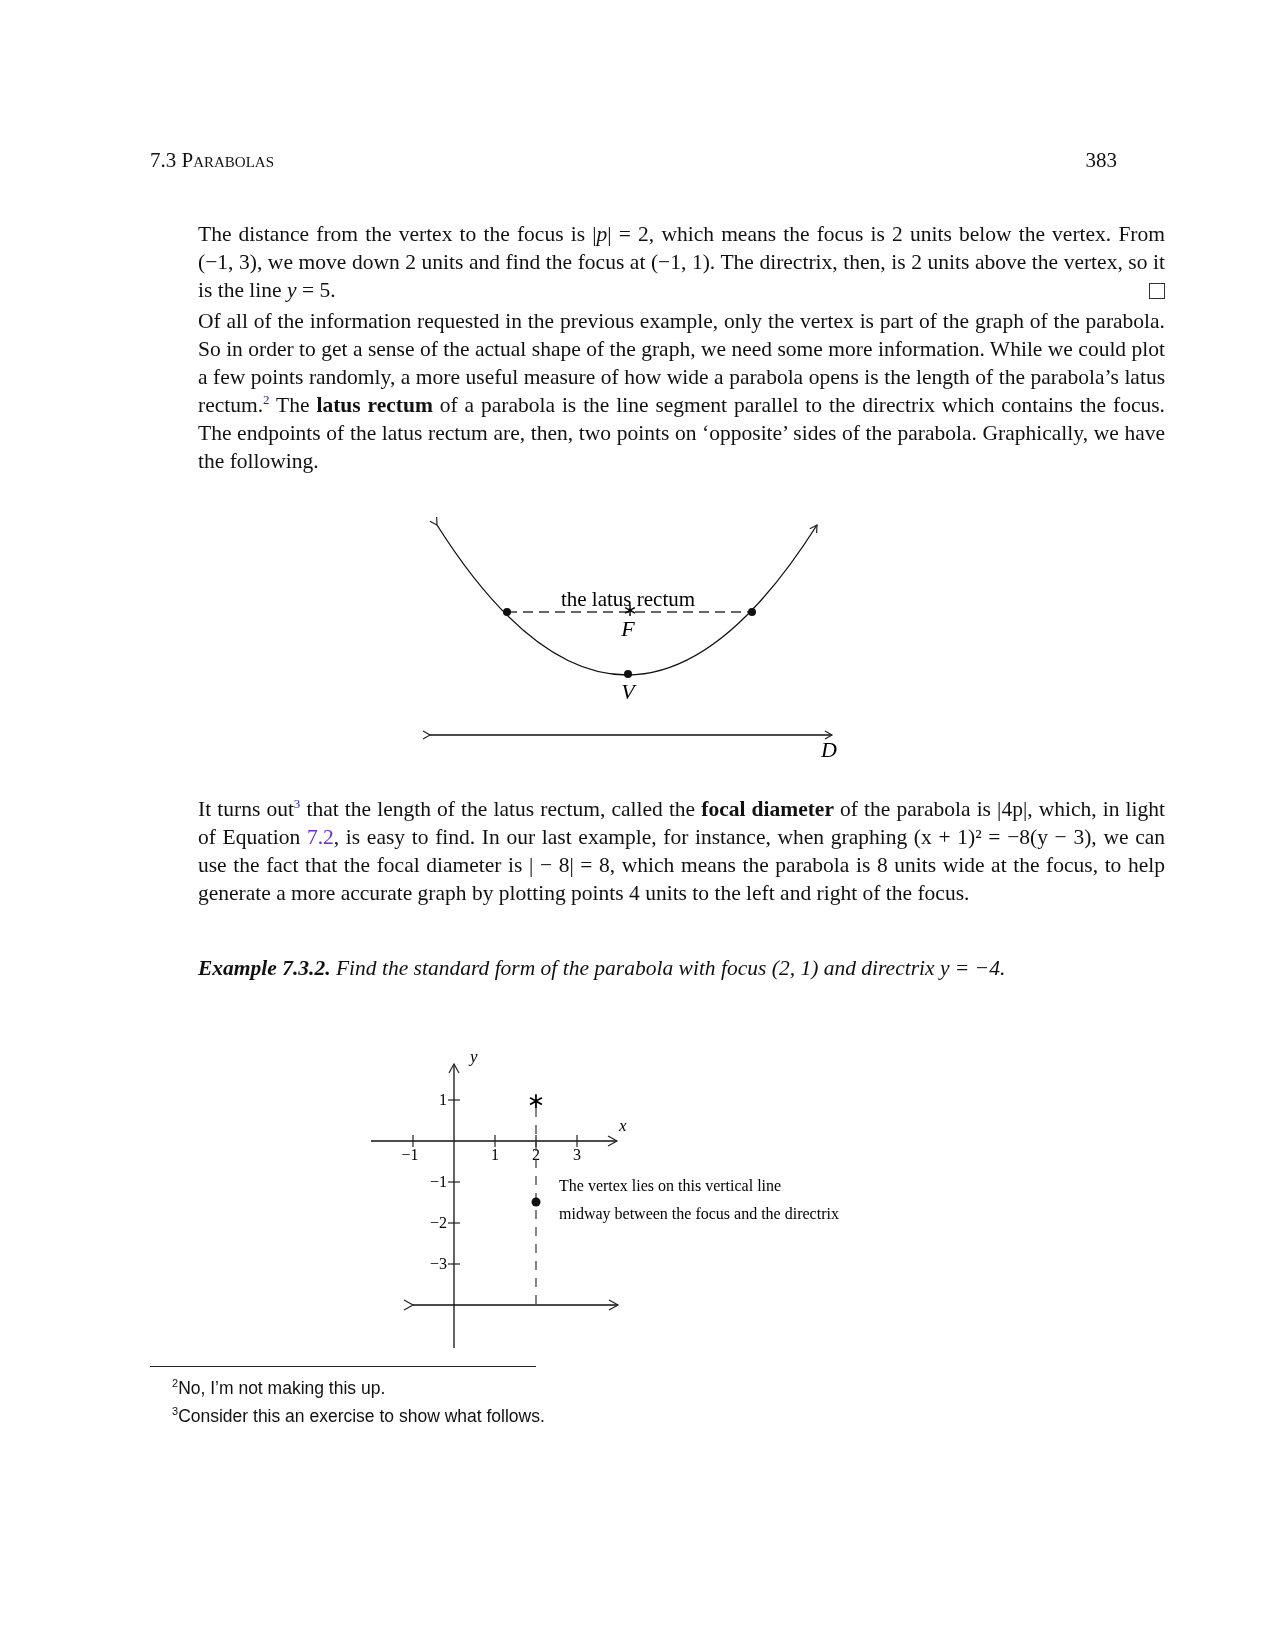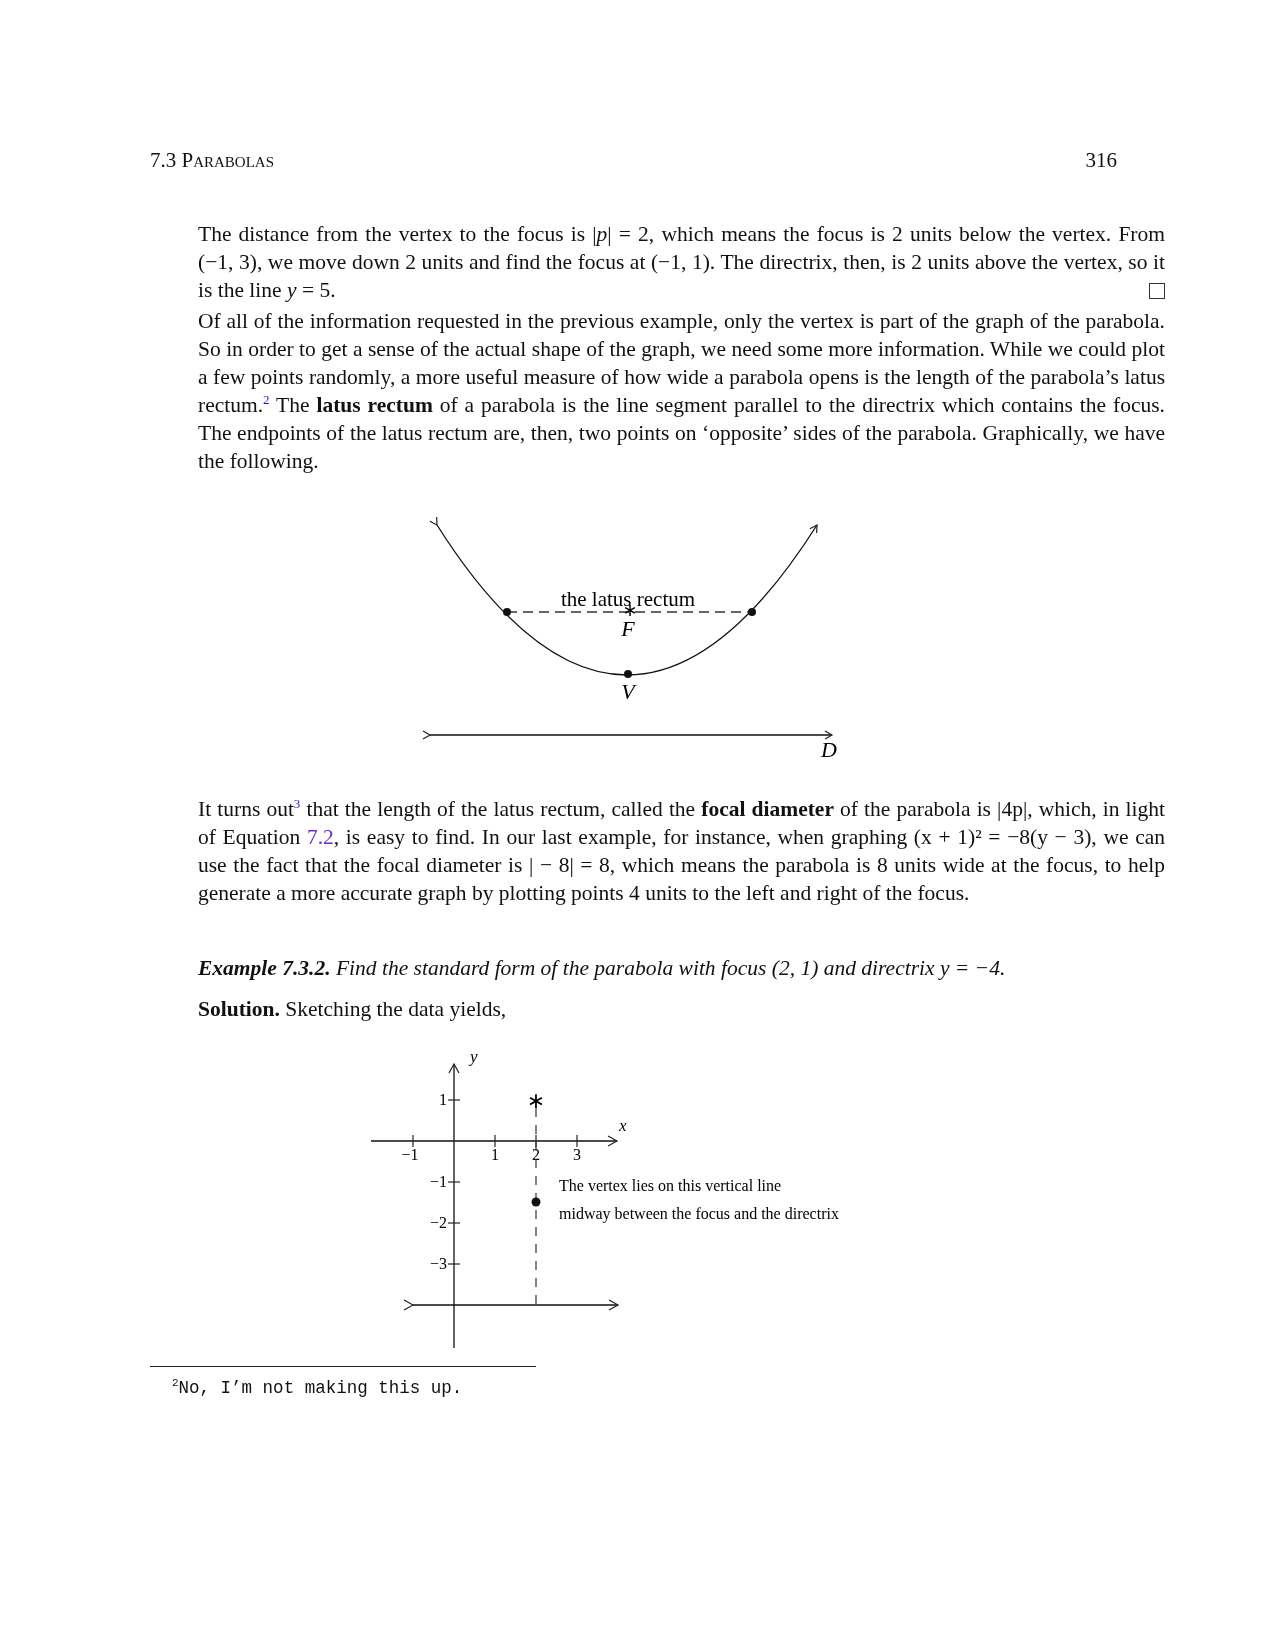--- a/index.html
+++ b/index.html
@@ -12,34 +12,34 @@
   .para { position:absolute; left:150px; width:967px; font-size:21.5px; line-height:28px;
           text-align:justify; font-family:"Liberation Serif",serif;margin-left:48px; }
   .para i { font-style:italic; }
   .qed { display:inline-block; width:14px; height:14px; border:1.3px solid #333; float:right; margin-top:7px; }
   .fnref { font-size:13px; vertical-align:super; color:#1a1acc; line-height:0; }
   .link { color:#6d28d9; }
   b { font-weight:bold; }
   svg text { font-family:"Liberation Serif",serif; }
   .footrule { position:absolute; left:150px; top:1366px; width:386px; height:1px; background:#222; }
   .footnotes { position:absolute; left:172px; top:1372px; font-size:17.5px; line-height:23px;
-               font-family:Liberation Mono, monospace; }
+               font-family:Liberation Sans, sans-serif; }
   .footnotes sup { font-size:11px; }
 </style>
 </head>
 <body>
 
 <div class="page">
 
   <div class="running-head">
     <span>
       <span>7.3</span>
       <span class="sc">Parabolas</span>
     </span>
-    <span>316</span>
+    <span>383</span>
   </div>
 
   <div class="para" style="top:220px;">
     <span>The distance from the vertex to the focus is |</span><i>p</i><span>| = 2, which means the focus is 2 units below the vertex. From (−1, 3), we move down 2 units and find the focus at (−1, 1). The directrix, then, is 2 units above the vertex, so it is the line </span><i>y</i><span> = 5.</span>
     <span class="qed"></span>
   </div>
 
   <div class="para" style="top:307px;">
     <span>Of all of the information requested in the previous example, only the vertex is part of the graph of the parabola. So in order to get a sense of the actual shape of the graph, we need some more information. While we could plot a few points randomly, a more useful measure of how wide a parabola opens is the length of the parabola’s latus rectum.</span><span class="fnref">2</span><span> The </span><b>latus rectum</b><span> of a parabola is the line segment parallel to the directrix which contains the focus. The endpoints of the latus rectum are, then, two points on ‘opposite’ sides of the parabola. Graphically, we have the following.</span>
   </div>
@@ -65,23 +65,20 @@
   </svg>
 
   <div class="para" style="top:795px;">
     <span>It turns out</span><span class="fnref">3</span><span> that the length of the latus rectum, called the </span><b>focal diameter</b><span> of the parabola is |4p|, which, in light of Equation </span><span class="link">7.2</span><span>, is easy to find. In our last example, for instance, when graphing (x + 1)² = −8(y − 3), we can use the fact that the focal diameter is | − 8| = 8, which means the parabola is 8 units wide at the focus, to help generate a more accurate graph by plotting points 4 units to the left and right of the focus.</span>
   </div>
 
   <div class="para" style="top:954px;font-style:italic;">
     <b>Example 7.3.2.</b><span> Find the standard form of the parabola with focus (2, 1) and directrix y = −4.</span>
   </div>
 
-  <div class="para" style="top:995px;">
-    <b>Solution.</b><span> Sketching the data yields,</span>
-  </div>
 
   <svg style="position:absolute;left:0;top:0;" width="1275" height="1650">
     <defs>
       <marker id="arr2" markerWidth="12" markerHeight="12" refX="10" refY="6" orient="auto" markerUnits="userSpaceOnUse">
         <path d="M1,1 L10,6 L1,11" fill="none" stroke="#222" stroke-width="1.2"></path>
       </marker>
     </defs>
 
     <line x1="371" y1="1141" x2="617" y2="1141" stroke="#111" stroke-width="1.4" marker-end="url(#arr2)"></line>
     <line x1="454" y1="1348" x2="454" y2="1064" stroke="#222" stroke-width="1.4" marker-end="url(#arr2)"></line>
@@ -119,15 +116,16 @@
     <circle cx="536" cy="1202" r="4.5" fill="#111"></circle>
 
     <line x1="413" y1="1305" x2="618" y2="1305" stroke="#111" stroke-width="1.4" marker-start="url(#arr2)" marker-end="url(#arr2)"></line>
     <text x="559" y="1191" font-size="16">The vertex lies on this vertical line</text>
     <text x="559" y="1219" font-size="16">midway between the focus and the directrix</text>
   </svg>
 
   <div class="footrule"></div>
   <div class="footnotes">
     <div><sup>2</sup><span>No, I’m not making this up.</span></div>
+    <div><sup>3</sup><span>Consider this an exercise to show what follows.</span></div>
   </div>
 
 </div>
 
 </body></html>

